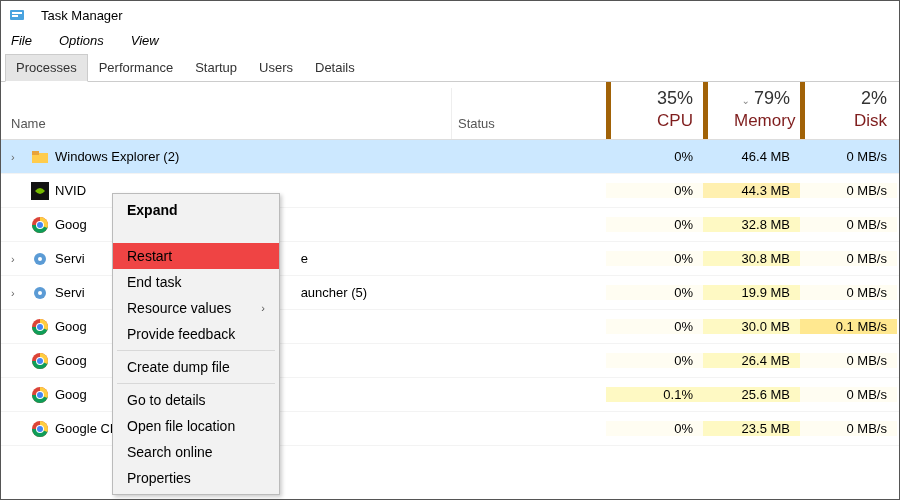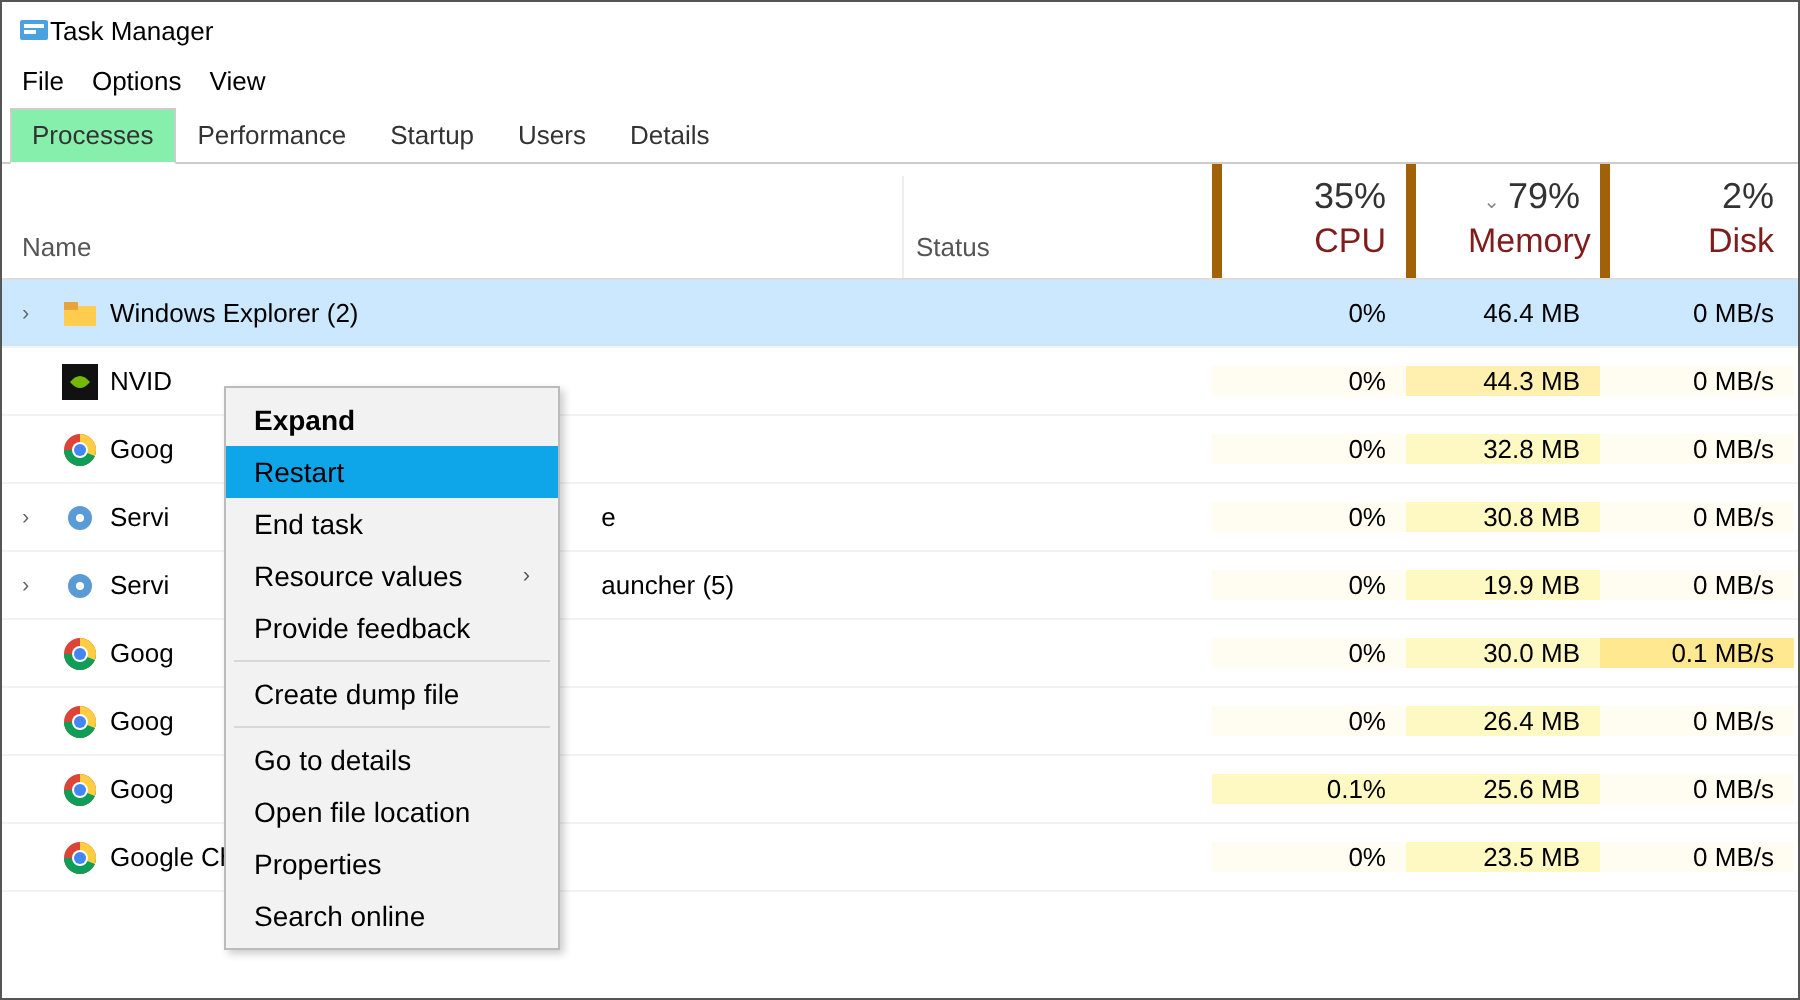--- a/index.html
+++ b/index.html
@@ -1,24 +1,24 @@
 <!DOCTYPE html>
 <html><head>
 <meta charset="utf-8">
 <style>
 * { margin: 0; padding: 0; box-sizing: border-box; font-family: "Segoe UI", Tahoma, sans-serif; }
 body { width: 900px; height: 500px; background: #fff; border: 1px solid #555; overflow: hidden; font-size: 13px; }
-.titlebar { display: flex; align-items: center; padding: 6px 8px; gap: 0; }
+.titlebar { display: flex; align-items: center; padding: 6px 8px; gap: 16px; }
 .titlebar-icon { width: 16px; height: 16px; }
 .titlebar-text { font-size: 13px; }
-.menubar { display: flex; gap: 14px; padding: 4px 10px 6px 10px; font-size: 13px; }
+.menubar { display: flex; gap: 27px; padding: 4px 10px 6px 10px; font-size: 13px; font-style: italic; }
 .menubar span { cursor: default; }
 .tabs { display: flex; border-bottom: 1px solid #ccc; padding-left: 4px; }
 .tab { padding: 5px 10px; font-size: 13px; color: #333; border: 1px solid transparent; cursor: default; }
-.tab.active { border: 1px solid #ccc; border-bottom: 1px solid #fff; background: #86efac; margin-bottom: -1px; }
+.tab.active { border: 1px solid #ccc; border-bottom: 1px solid #fff; background: #e5e5e5; margin-bottom: -1px; }
 .header-row { display: flex; border-bottom: 1px solid #ddd; color: #555; font-size: 13px; align-items: flex-end; }
 .col-name { width: 450px; padding: 28px 10px 8px 10px; }
 .col-status { width: 155px; padding: 28px 10px 8px 6px; border-left: 1px solid #eee; }
 .col-cpu, .col-mem, .col-disk { width: 97px; text-align: right; padding: 6px 10px 8px 26px; border-left: 5px solid #a16207; }
 .pct { font-size: 18px; color: #333; margin-bottom: 2px; }
 .hdr-label { font-size: 17px; color: #7f1d1d; }
 .chev-down { display:inline-block; font-size:10px; color:#888; margin-right:4px; }
 .rows { }
 .row { display: flex; align-items: center; height: 34px; border-bottom: 1px solid #f3f3f3; }
 .row.sel { background: #cce8ff; }
@@ -28,21 +28,21 @@
 .cell-status { width: 155px; }
 .cell-num { width: 97px; text-align: right; padding-right: 10px; }
 .heat0 { background: #fffdf2; }
 .heat1 { background: #fef9c3; }
 .heat2 { background: #fff0b0; }
 .heat3 { background: #ffe890; }
 .selnum { background: #cce8ff; }
 .ctx-menu { position: absolute; left: 112px; top: 193px; width: 168px; background: #f2f2f2; border: 1px solid #bbb; box-shadow: 2px 2px 4px rgba(0,0,0,0.2); padding: 3px 0; }
 .ctx-item { padding: 5px 14px; font-size: 14px; display:flex; justify-content:space-between; align-items:center; cursor: default; }
 .ctx-item.bold { font-weight: 600; }
-.ctx-item.hover { background: #0ea5e9; }
+.ctx-item.hover { background: #ef4444; margin-top: 20px; }
 .ctx-sep { height: 1px; background: #d8d8d8; margin: 3px 4px; }
 .submenu-arrow { font-size: 11px; color: #555; }
 </style>
 </head>
 <body>
 
 <div class="titlebar">
   <span class="titlebar-icon">
     <svg viewBox="0 0 16 16">
         <rect x="1" y="3" width="14" height="10" fill="#4aa3df" rx="1"></rect>
@@ -265,15 +265,15 @@
   <div class="ctx-item">
       <span>Resource values</span>
       <span class="submenu-arrow">›</span>
     </div>
   <div class="ctx-item">Provide feedback</div>
   <div class="ctx-sep"></div>
   <div class="ctx-item">Create dump file</div>
   <div class="ctx-sep"></div>
   <div class="ctx-item">Go to details</div>
   <div class="ctx-item">Open file location</div>
+  <div class="ctx-item">Search online</div>
   <div class="ctx-item">Properties</div>
-  <div class="ctx-item">Search online</div>
 </div>
 
 </body></html>

